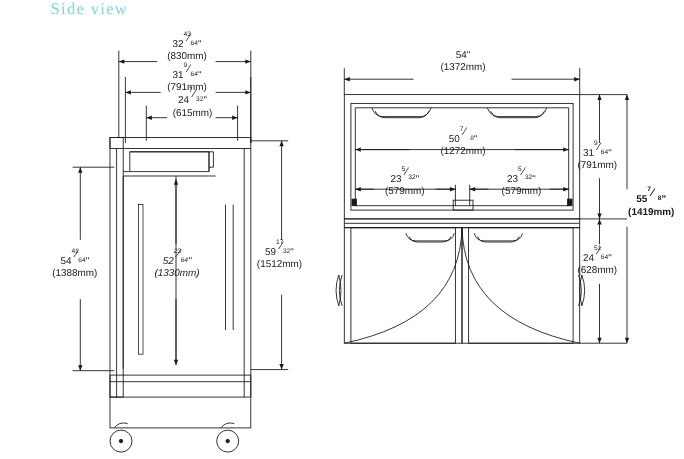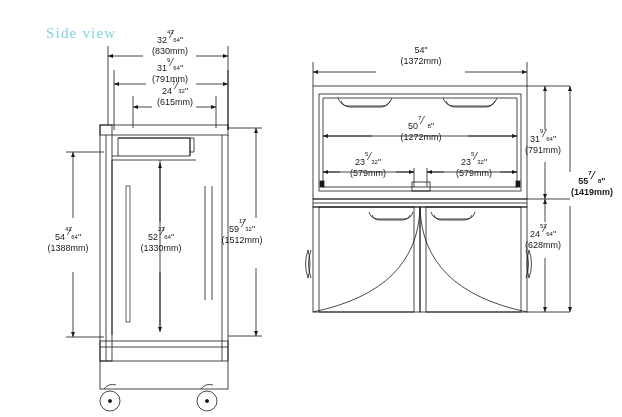--- a/index.html
+++ b/index.html
@@ -13,21 +13,20 @@
   #root { position:absolute; inset:0; }
   svg.layer { position:absolute; left:0; top:0; width:622px; height:417px; }
 
   .view-title {
     position:absolute;
     font-family:"Liberation Serif", serif;
     font-size:15px;
     color:#7ed4e0;
     letter-spacing:1.2px;
     white-space:nowrap;
-    margin-top:24px;
   }
   #side-view-title { left:46px; top:1px; }
   #top-view-title  { left:534px; top:319px; }
 
   .dim {
     position:absolute;
     text-align:center;
     font-family:"Liberation Sans", sans-serif;
     font-size:9px;
     color:#1a1a1a;
@@ -323,28 +322,28 @@
     <span class="ln2">(615mm)</span>
   </div>
 
   <div class="dim" style="left:33px; top:229px; width:70px;">
     <span class="ln1">
       <span>54</span><span class="frac"><span class="num">41</span><span class="slash">⁄</span><span class="den">64</span></span><span>"</span>
     </span>
     <span class="ln2">(1388mm)</span>
   </div>
 
-  <div class="dim" style="left:130px; top:229px; width:62px;">
+  <div class="dim" style="left:130px; top:229px; width:62px;font-style:italic;">
     <span class="ln1">
       <span>52</span><span class="frac"><span class="num">23</span><span class="slash">⁄</span><span class="den">64</span></span><span>"</span>
     </span>
     <span class="ln2">(1330mm)</span>
   </div>
 
-  <div class="dim" style="left:211px; top:221px; width:62px;">
+  <div class="dim" style="left:223px; top:221px; width:62px;">
     <span class="ln1">
       <span>59</span><span class="frac"><span class="num">17</span><span class="slash">⁄</span><span class="den">32</span></span><span>"</span>
     </span>
     <span class="ln2">(1512mm)</span>
   </div>
 
   <div class="dim" style="left:390px; top:45px; width:62px;">
     <span class="ln1">
       <span>54</span><span>"</span>
     </span>

